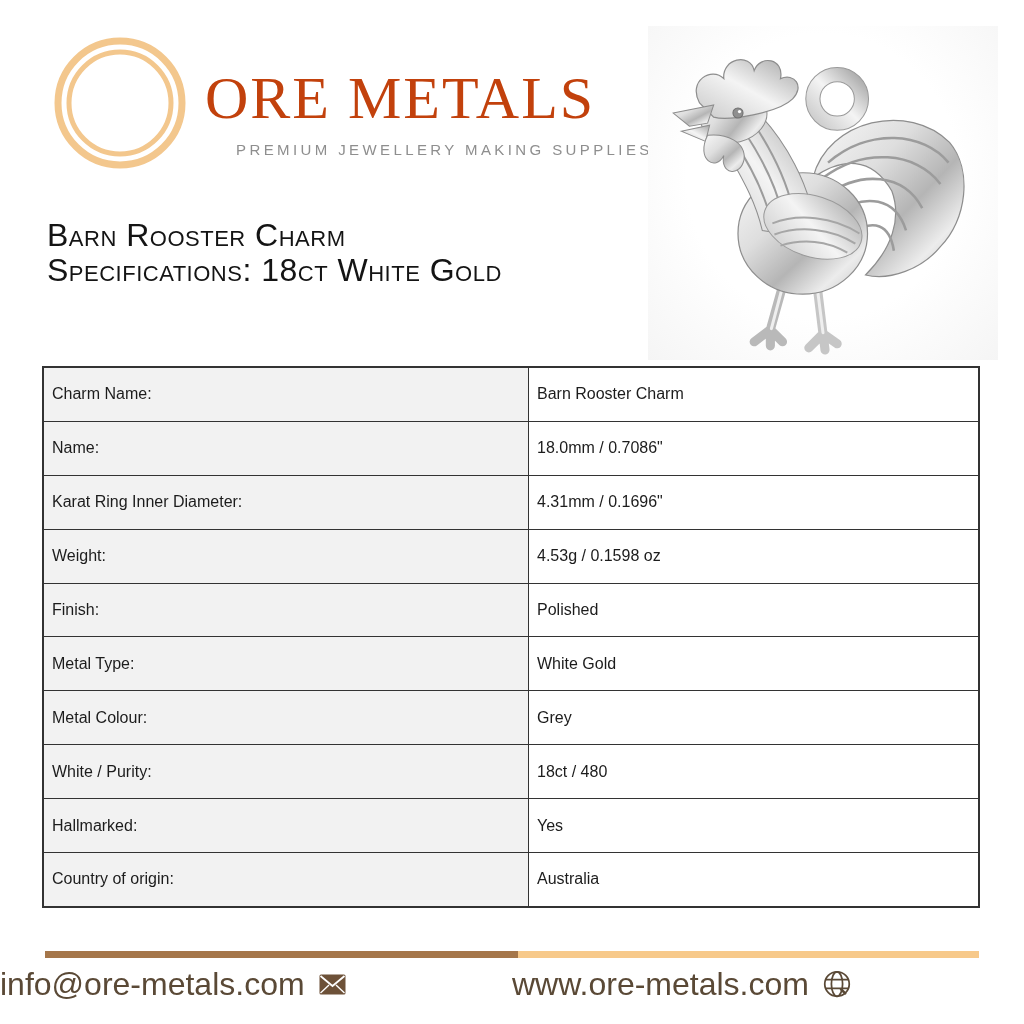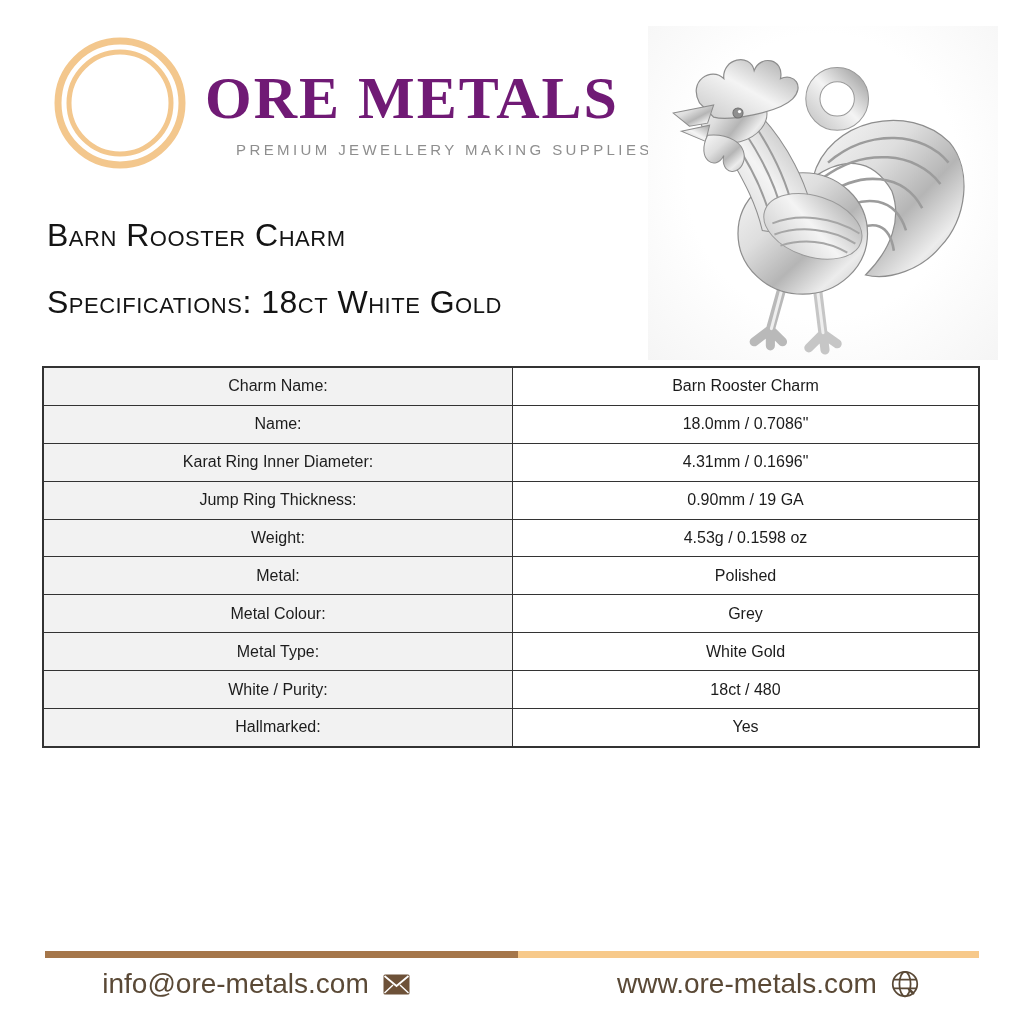--- a/index.html
+++ b/index.html
@@ -2,51 +2,51 @@
 <html><head>
 <meta charset="utf-8">
 <style>
   html,body{margin:0;padding:0;background:#ffffff;}
   .page{position:relative;width:1024px;height:1024px;background:#ffffff;
         font-family:"Liberation Sans",sans-serif;overflow:hidden;}
 
   
   .logo-rings{position:absolute;left:53px;top:36px;width:134px;height:134px;}
   .brand-name{position:absolute;left:205px;top:64px;
-        font-family:"Liberation Serif",serif;font-size:60px;font-weight:700;
-        letter-spacing:2px;color:#701a75;white-space:nowrap;}
+        font-family:"Liberation Serif",serif;font-size:60px;font-weight:400;
+        letter-spacing:2px;color:#c2410c;white-space:nowrap;}
   .brand-tagline{position:absolute;left:236px;top:141px;
         font-size:15px;letter-spacing:3.4px;color:#8e8e8e;white-space:nowrap;}
 
   
   .photo{position:absolute;left:648px;top:26px;width:350px;height:334px;
         background:radial-gradient(ellipse at 50% 45%, #ffffff 55%, #f5f5f5 100%);}
   .photo svg{width:100%;height:100%;}
 
   
   .titles{position:absolute;left:47px;top:219px;}
   .title-line{font-variant:small-caps;font-size:32px;font-weight:400;
         color:#141414;letter-spacing:0.5px;line-height:1;white-space:nowrap;}
-  .title-line + .title-line{margin-top:35px;}
+  .title-line + .title-line{margin-top:3px;}
 
   
   .spec-table{position:absolute;left:42px;top:366px;width:938px;
         border-collapse:collapse;border:2px solid #333;table-layout:fixed;}
-  .spec-table td{border:1.5px solid #333;height:36.9px;text-align:center;
-        vertical-align:middle;font-size:16px;color:#1c1c1c;padding:0;}
+  .spec-table td{border:1.5px solid #333;height:36.9px;text-align:left;
+        vertical-align:middle;font-size:16px;color:#1c1c1c;padding:8px;}
   .label-cell{background:#f2f2f2;width:50%;}
   .value-cell{background:#ffffff;}
 
   
   .divider{position:absolute;left:45px;top:951px;width:934px;height:7px;display:flex;}
   .div-left{width:473px;height:100%;}
   .div-right{flex:1;height:100%;}
   .contact-row{position:absolute;left:0;top:963px;width:1024px;height:42px;display:flex;}
-  .contact{width:50%;display:flex;align-items:center;justify-content:center;gap:14px;
-        font-size:28px;color:#5a4936;}
+  .contact{width:50%;display:flex;align-items:center;gap:14px;
+        font-size:32px;color:#5a4936;}
   .contact .txt{white-space:nowrap;}
   .contact svg{display:block;}
 </style>
 </head>
 <body>
 
 <div class="page">
 
   <svg class="logo-rings" viewBox="0 0 134 134">
     <circle cx="67" cy="67" r="62" fill="none" stroke="#f3c78d" stroke-width="7"></circle>
@@ -118,46 +118,46 @@
         </tr>
         <tr>
           <td class="label-cell">Name:</td>
           <td class="value-cell">18.0mm / 0.7086"</td>
         </tr>
         <tr>
           <td class="label-cell">Karat Ring Inner Diameter:</td>
           <td class="value-cell">4.31mm / 0.1696"</td>
         </tr>
         <tr>
-          <td class="label-cell">Jump Ring Thickness:</td>
-          <td class="value-cell">0.90mm / 19 GA</td>
-        </tr>
-        <tr>
           <td class="label-cell">Weight:</td>
           <td class="value-cell">4.53g / 0.1598 oz</td>
         </tr>
         <tr>
-          <td class="label-cell">Metal:</td>
+          <td class="label-cell">Finish:</td>
           <td class="value-cell">Polished</td>
+        </tr>
+        <tr>
+          <td class="label-cell">Metal Type:</td>
+          <td class="value-cell">White Gold</td>
         </tr>
         <tr>
           <td class="label-cell">Metal Colour:</td>
           <td class="value-cell">Grey</td>
-        </tr>
-        <tr>
-          <td class="label-cell">Metal Type:</td>
-          <td class="value-cell">White Gold</td>
         </tr>
         <tr>
           <td class="label-cell">White / Purity:</td>
           <td class="value-cell">18ct / 480</td>
         </tr>
         <tr>
           <td class="label-cell">Hallmarked:</td>
           <td class="value-cell">Yes</td>
+        </tr>
+        <tr>
+          <td class="label-cell">Country of origin:</td>
+          <td class="value-cell">Australia</td>
         </tr>
       </tbody>
   </table>
 
   <div class="divider">
     <span class="div-left" style="background:#a5764a"></span>
     <span class="div-right" style="background:#f7c98a"></span>
   </div>
 
   <div class="contact-row">

